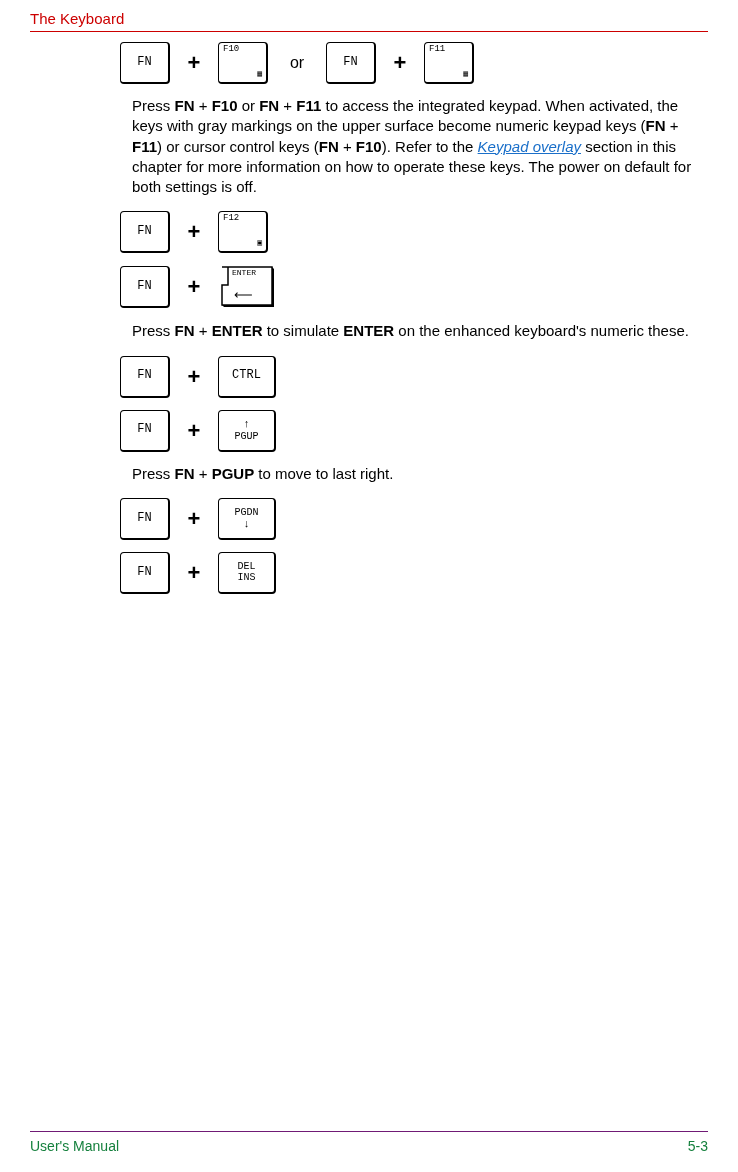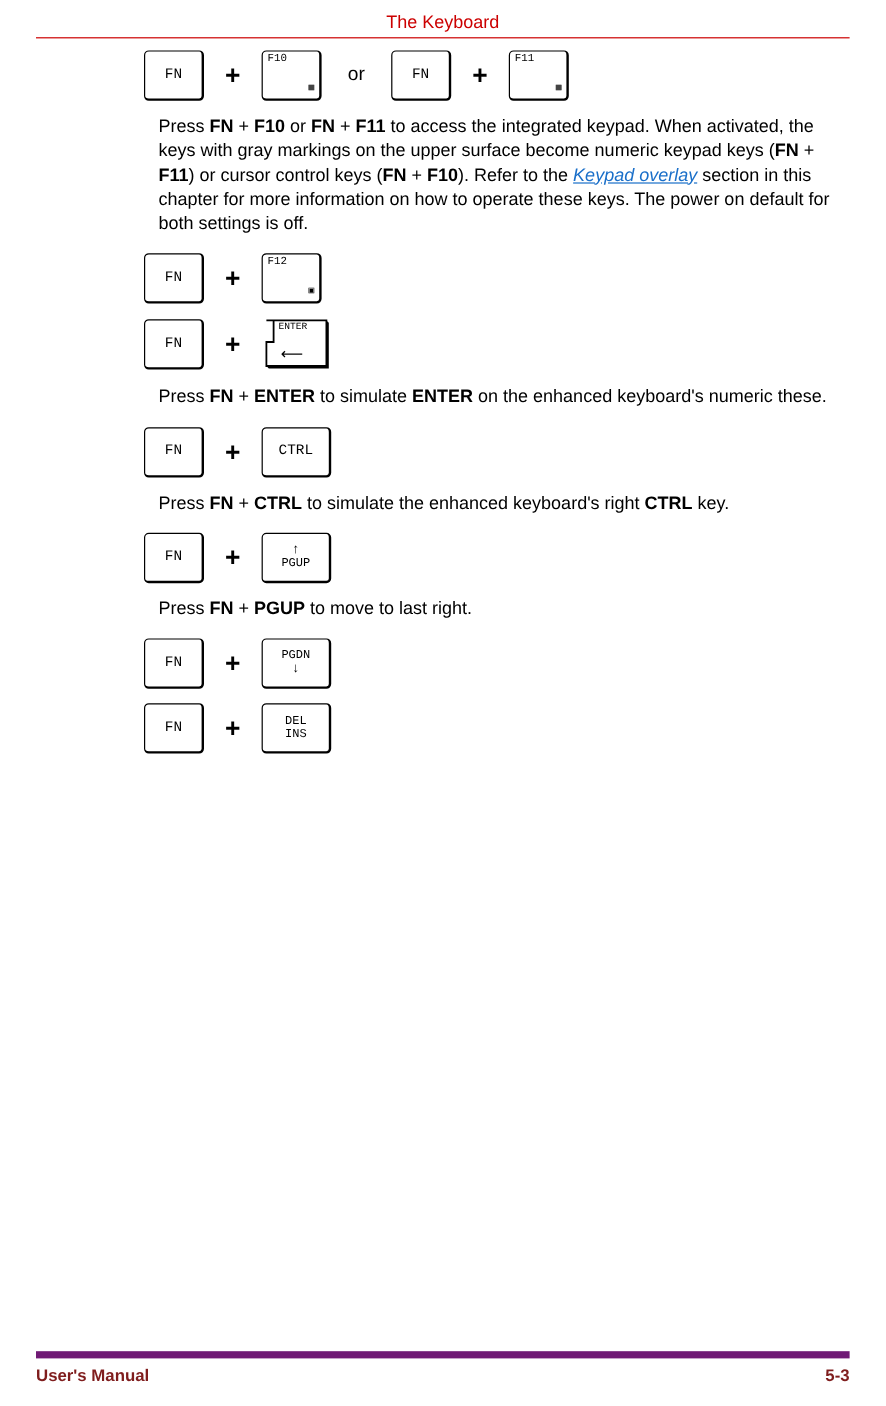--- a/index.html
+++ b/index.html
@@ -13,21 +13,21 @@
     position: relative;
     box-sizing: border-box;
   }
   .page {
     padding: 10px 30px 0 30px;
     box-sizing: border-box;
     height: 100%;
     position: relative;
   }
   .header {
-    text-align: center;
+    text-align: left;
     color: #c00;
     font-size: 15px;
     padding-bottom: 4px;
     border-bottom: 1px solid #c00;
   }
   .content {
     margin-left: 90px;
     margin-right: 2px;
   }
   .keyrow {
@@ -84,27 +84,26 @@
     color: #1a6fc9;
     font-style: italic;
     text-decoration: underline;
   }
   .b { font-weight: bold; }
   .footer {
     position: absolute;
     bottom: 18px;
     left: 30px;
     right: 30px;
-    border-top: 6px solid #701a75;
-    color: #7f1d1d;
+    border-top: 1px solid #701a75;
+    color: #15803d;
     font-size: 14px;
     padding-top: 6px;
     display: flex;
     justify-content: space-between;
-    font-weight: bold;
   }
   .enterkey {
     border: none;
     width: 58px;
     height: 44px;
     position: relative;
   }
   .enter-svg {
     position: absolute;
     top:0; left:0;
@@ -199,23 +198,20 @@
     <div class="keyrow">
       <div class="key">
           <span>FN</span>
         </div>
       <div class="plus">+</div>
       <div class="key wide">
           <span>CTRL</span>
         </div>
     </div>
 
-    <div class="para">
-      <span>Press </span><span class="b">FN</span><span> + </span><span class="b">CTRL</span><span> to simulate the enhanced keyboard's right </span><span class="b">CTRL</span><span> key.</span>
-    </div>
 
     <div class="keyrow">
       <div class="key">
           <span>FN</span>
         </div>
       <div class="plus">+</div>
       <div class="key wide">
         <span style="font-size:11px;">↑</span>
         <span style="font-size:10px;">PGUP</span>
       </div>

